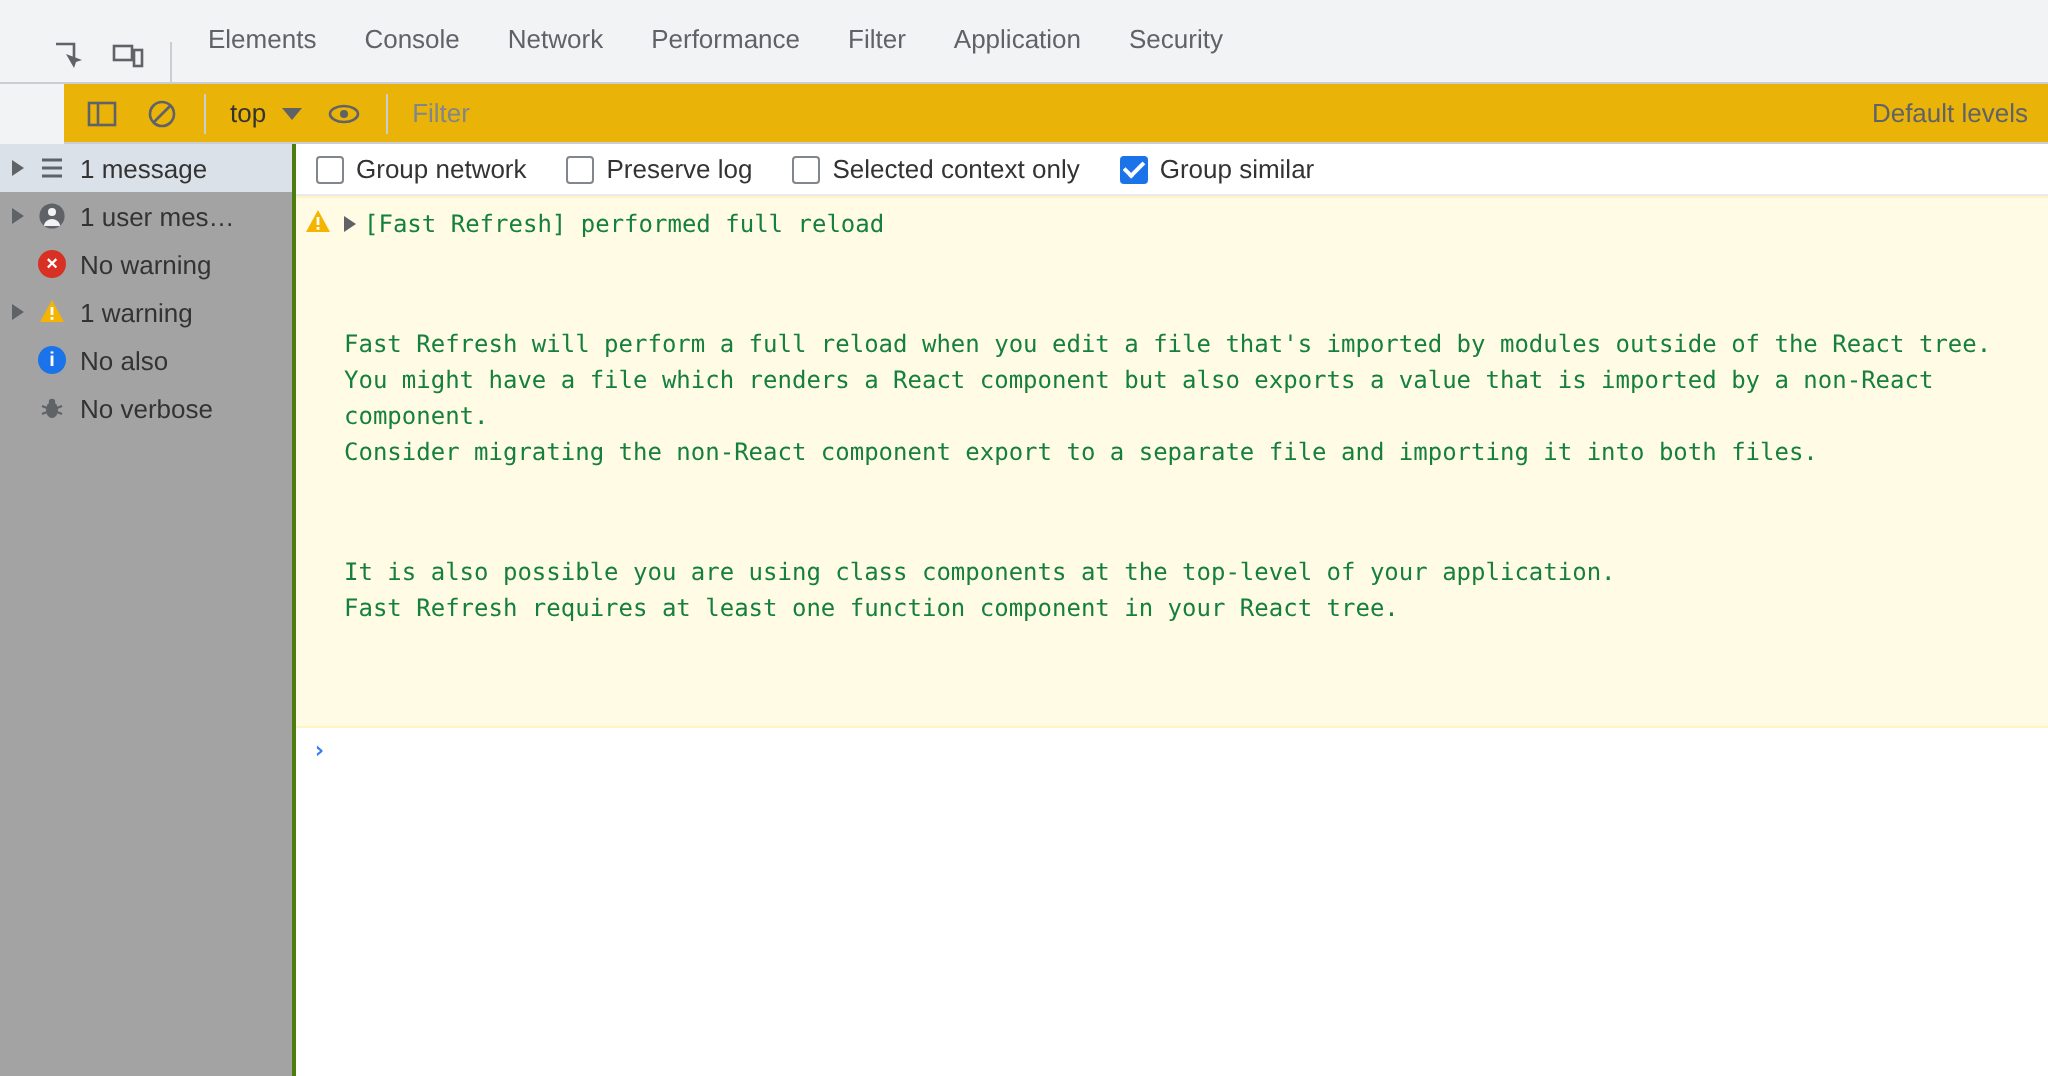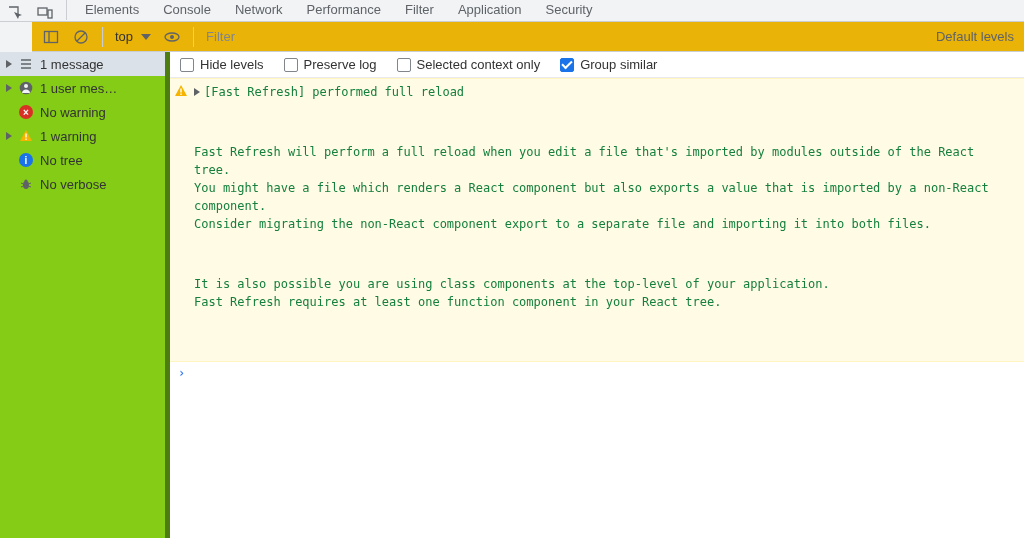--- a/index.html
+++ b/index.html
@@ -16,25 +16,25 @@
       height: 538px;
       overflow: hidden;
     }
     .devtools {
       display: flex;
       flex-direction: column;
       height: 100%;
     }
     .tab-bar {
       display: flex;
-      align-items: flex-start;
+      align-items: flex-end;
       background: #f1f3f4;
       border-bottom: 1px solid #cacdd1;
-      height: 22px;
-      padding-left: 0;
+      height: 42px;
+      padding-left: 19px;
     }
     .icon-btn {
       width: 26px;
       height: 26px;
       display: flex;
       align-items: center;
       justify-content: center;
       margin: 0 2px;
       cursor: pointer;
       color: #5f6368;
@@ -105,23 +105,23 @@
       padding: 0 10px;
       color: #5f6368;
       cursor: pointer;
     }
     .body-row {
       display: flex;
       flex: 1;
       overflow: hidden;
     }
     .sidebar {
-      width: 170px;
-      background: #84cc16;
-      border-right: 5px solid #4d7c0f;
+      width: 148px;
+      background: #a3a3a3;
+      border-right: 2px solid #4d7c0f;
       font-size: 13px;
     }
     .sidebar-item {
       display: flex;
       align-items: center;
       padding: 4px 6px;
       gap: 6px;
       cursor: pointer;
       white-space: nowrap;
       overflow: hidden;
@@ -377,21 +377,21 @@
               <rect x="6.3" y="9.5" width="1.4" height="1.4" fill="#fff"></rect>
             </svg>
         </span>
         <span class="sidebar-label">1 warning</span>
       </div>
       <div class="sidebar-item">
         <span class="expand-spacer"></span>
         <span class="sidebar-icon">
           <span class="info-circle">i</span>
         </span>
-        <span class="sidebar-label">No tree</span>
+        <span class="sidebar-label">No also</span>
       </div>
       <div class="sidebar-item">
         <span class="expand-spacer"></span>
         <span class="sidebar-icon">
           <svg width="14" height="14" viewBox="0 0 14 14">
               <ellipse cx="7" cy="8" rx="3" ry="4" fill="#5f6368"></ellipse>
               <circle cx="7" cy="4" r="1.6" fill="#5f6368"></circle>
               <line x1="2" y1="6" x2="4.5" y2="7" stroke="#5f6368"></line>
               <line x1="12" y1="6" x2="9.5" y2="7" stroke="#5f6368"></line>
               <line x1="2" y1="10" x2="4.5" y2="9" stroke="#5f6368"></line>
@@ -400,21 +400,21 @@
         </span>
         <span class="sidebar-label">No verbose</span>
       </div>
     </div>
 
     <div class="main-panel">
 
       <div class="options-row">
         <label class="check-option">
           <span class="checkbox"></span>
-          <span>Hide levels</span>
+          <span>Group network</span>
         </label>
         <label class="check-option">
           <span class="checkbox"></span>
           <span>Preserve log</span>
         </label>
         <label class="check-option">
           <span class="checkbox"></span>
           <span>Selected context only</span>
         </label>
         <label class="check-option">

